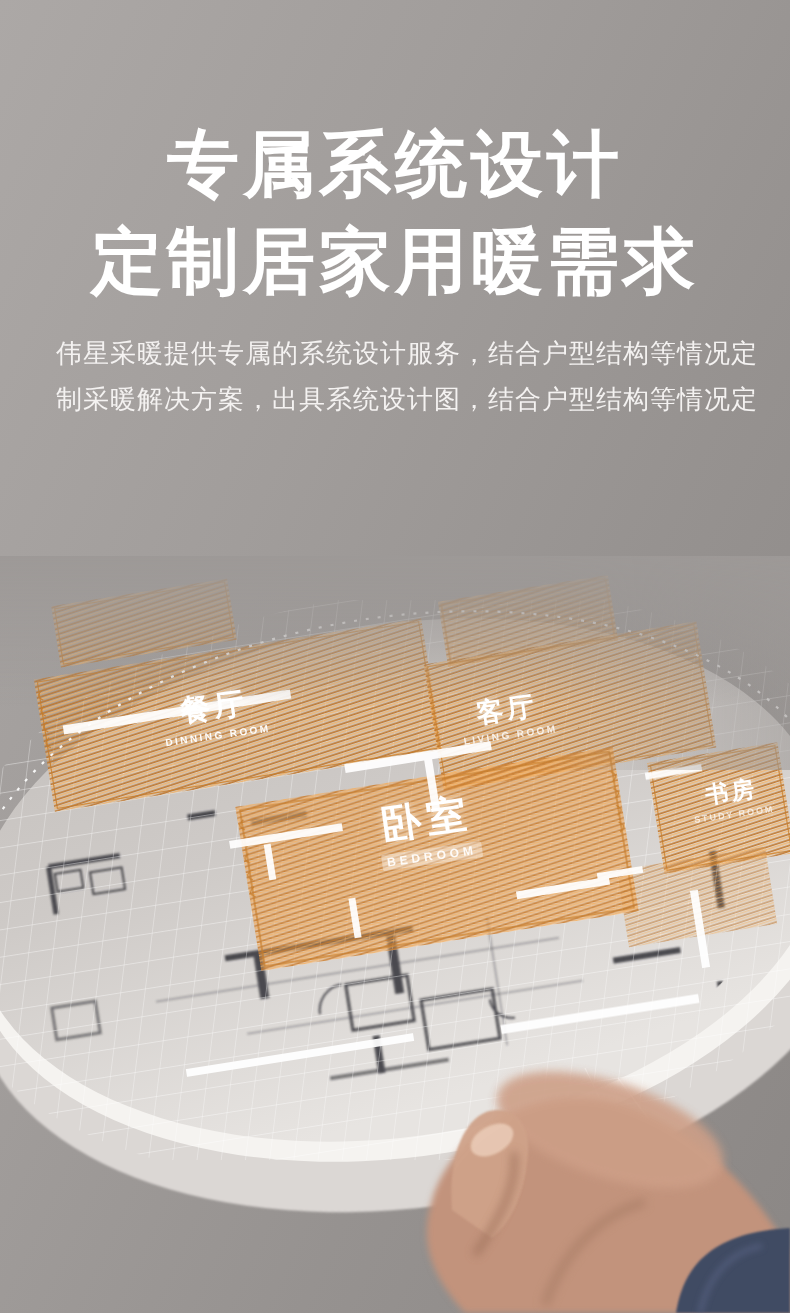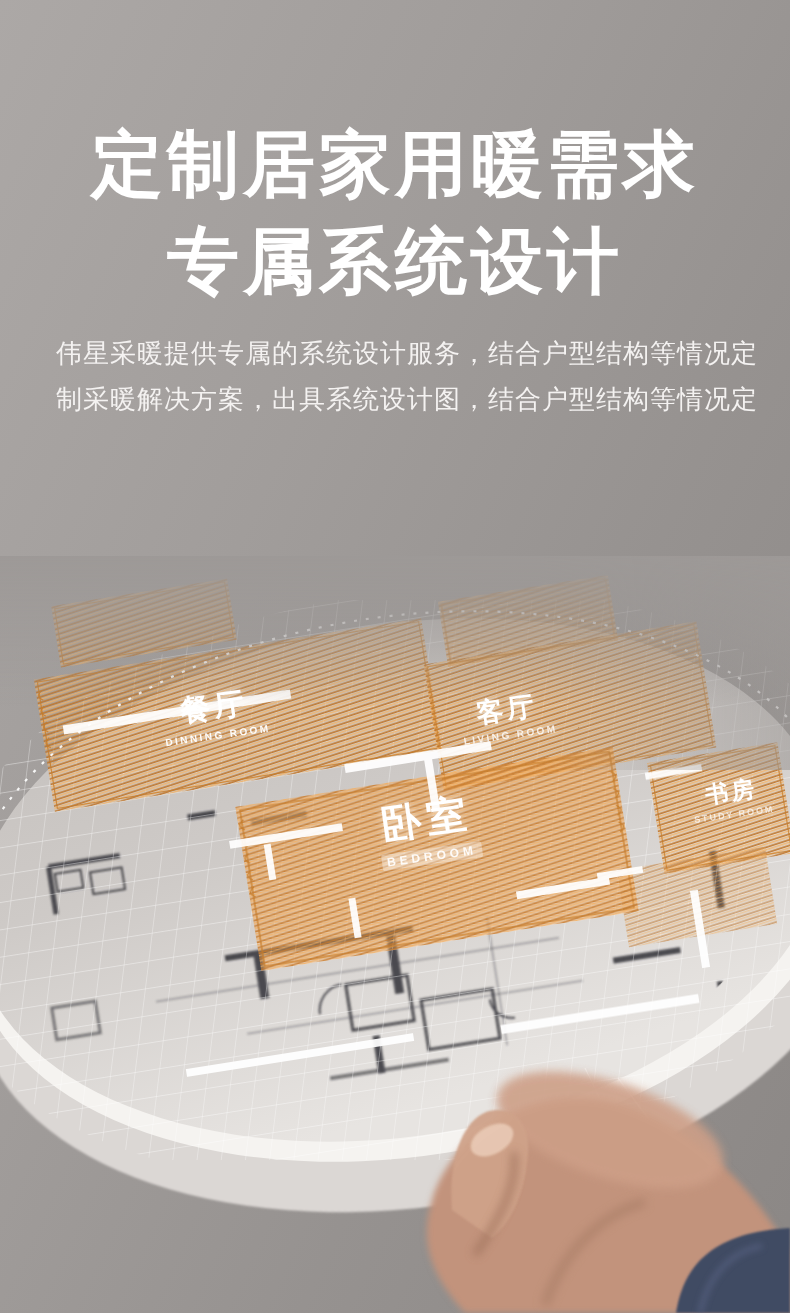--- a/index.html
+++ b/index.html
@@ -46,22 +46,22 @@
   .lbl-study{left:732px;top:798px;}
   .lbl-study .cn{font-size:23px;letter-spacing:3px;}
   .lbl-study .en{font-size:9px;letter-spacing:2px;opacity:.7;}
 </style>
 </head>
 <body>
 
 <div class="stage">
 
   <div class="hero-title">
+    <div>专属系统设计</div>
     <div>定制居家用暖需求</div>
-    <div>专属系统设计</div>
   </div>
   <div class="hero-desc">
     <div>伟星采暖提供专属的系统设计服务，结合户型结构等情况定</div>
     <div>制采暖解决方案，出具系统设计图，结合户型结构等情况定</div>
   </div>
 
   <svg class="photo-svg" width="790" height="757" viewBox="0 556 790 757" aria-hidden="true">
     <defs>
       <linearGradient id="paperG" x1="0" y1="0" x2="0.25" y2="1">
         <stop offset="0" stop-color="#c4c0bd"></stop>

